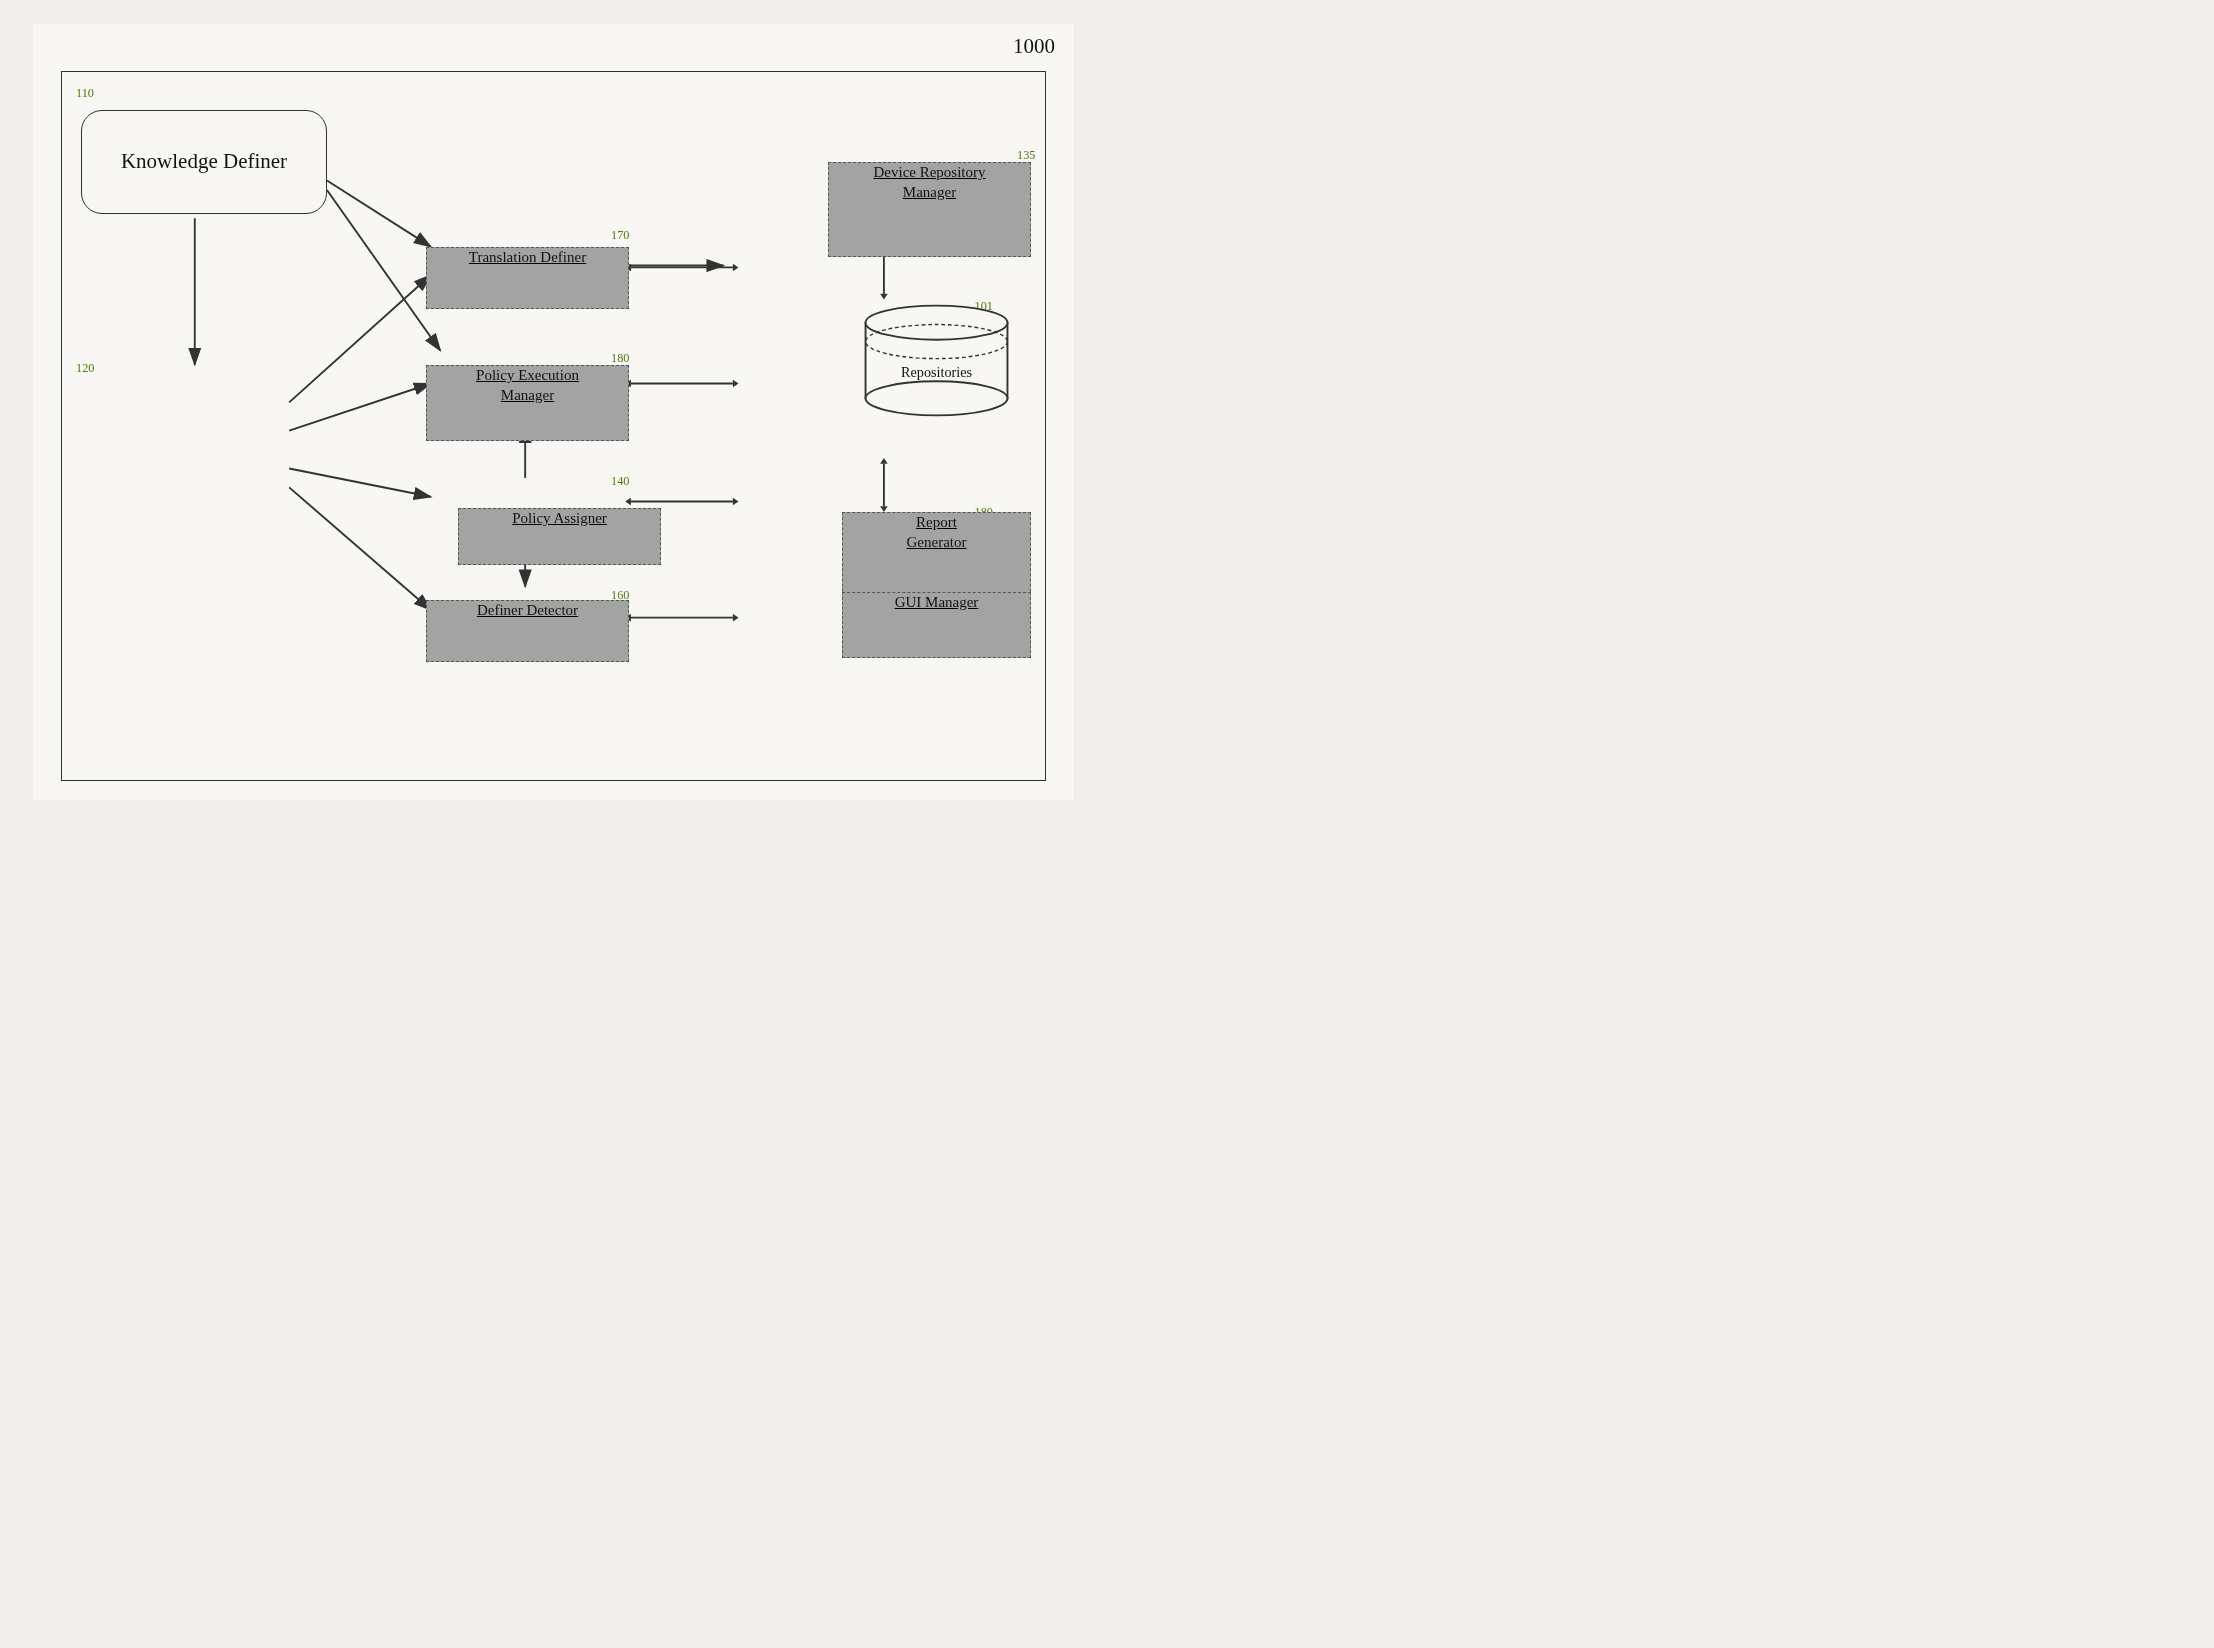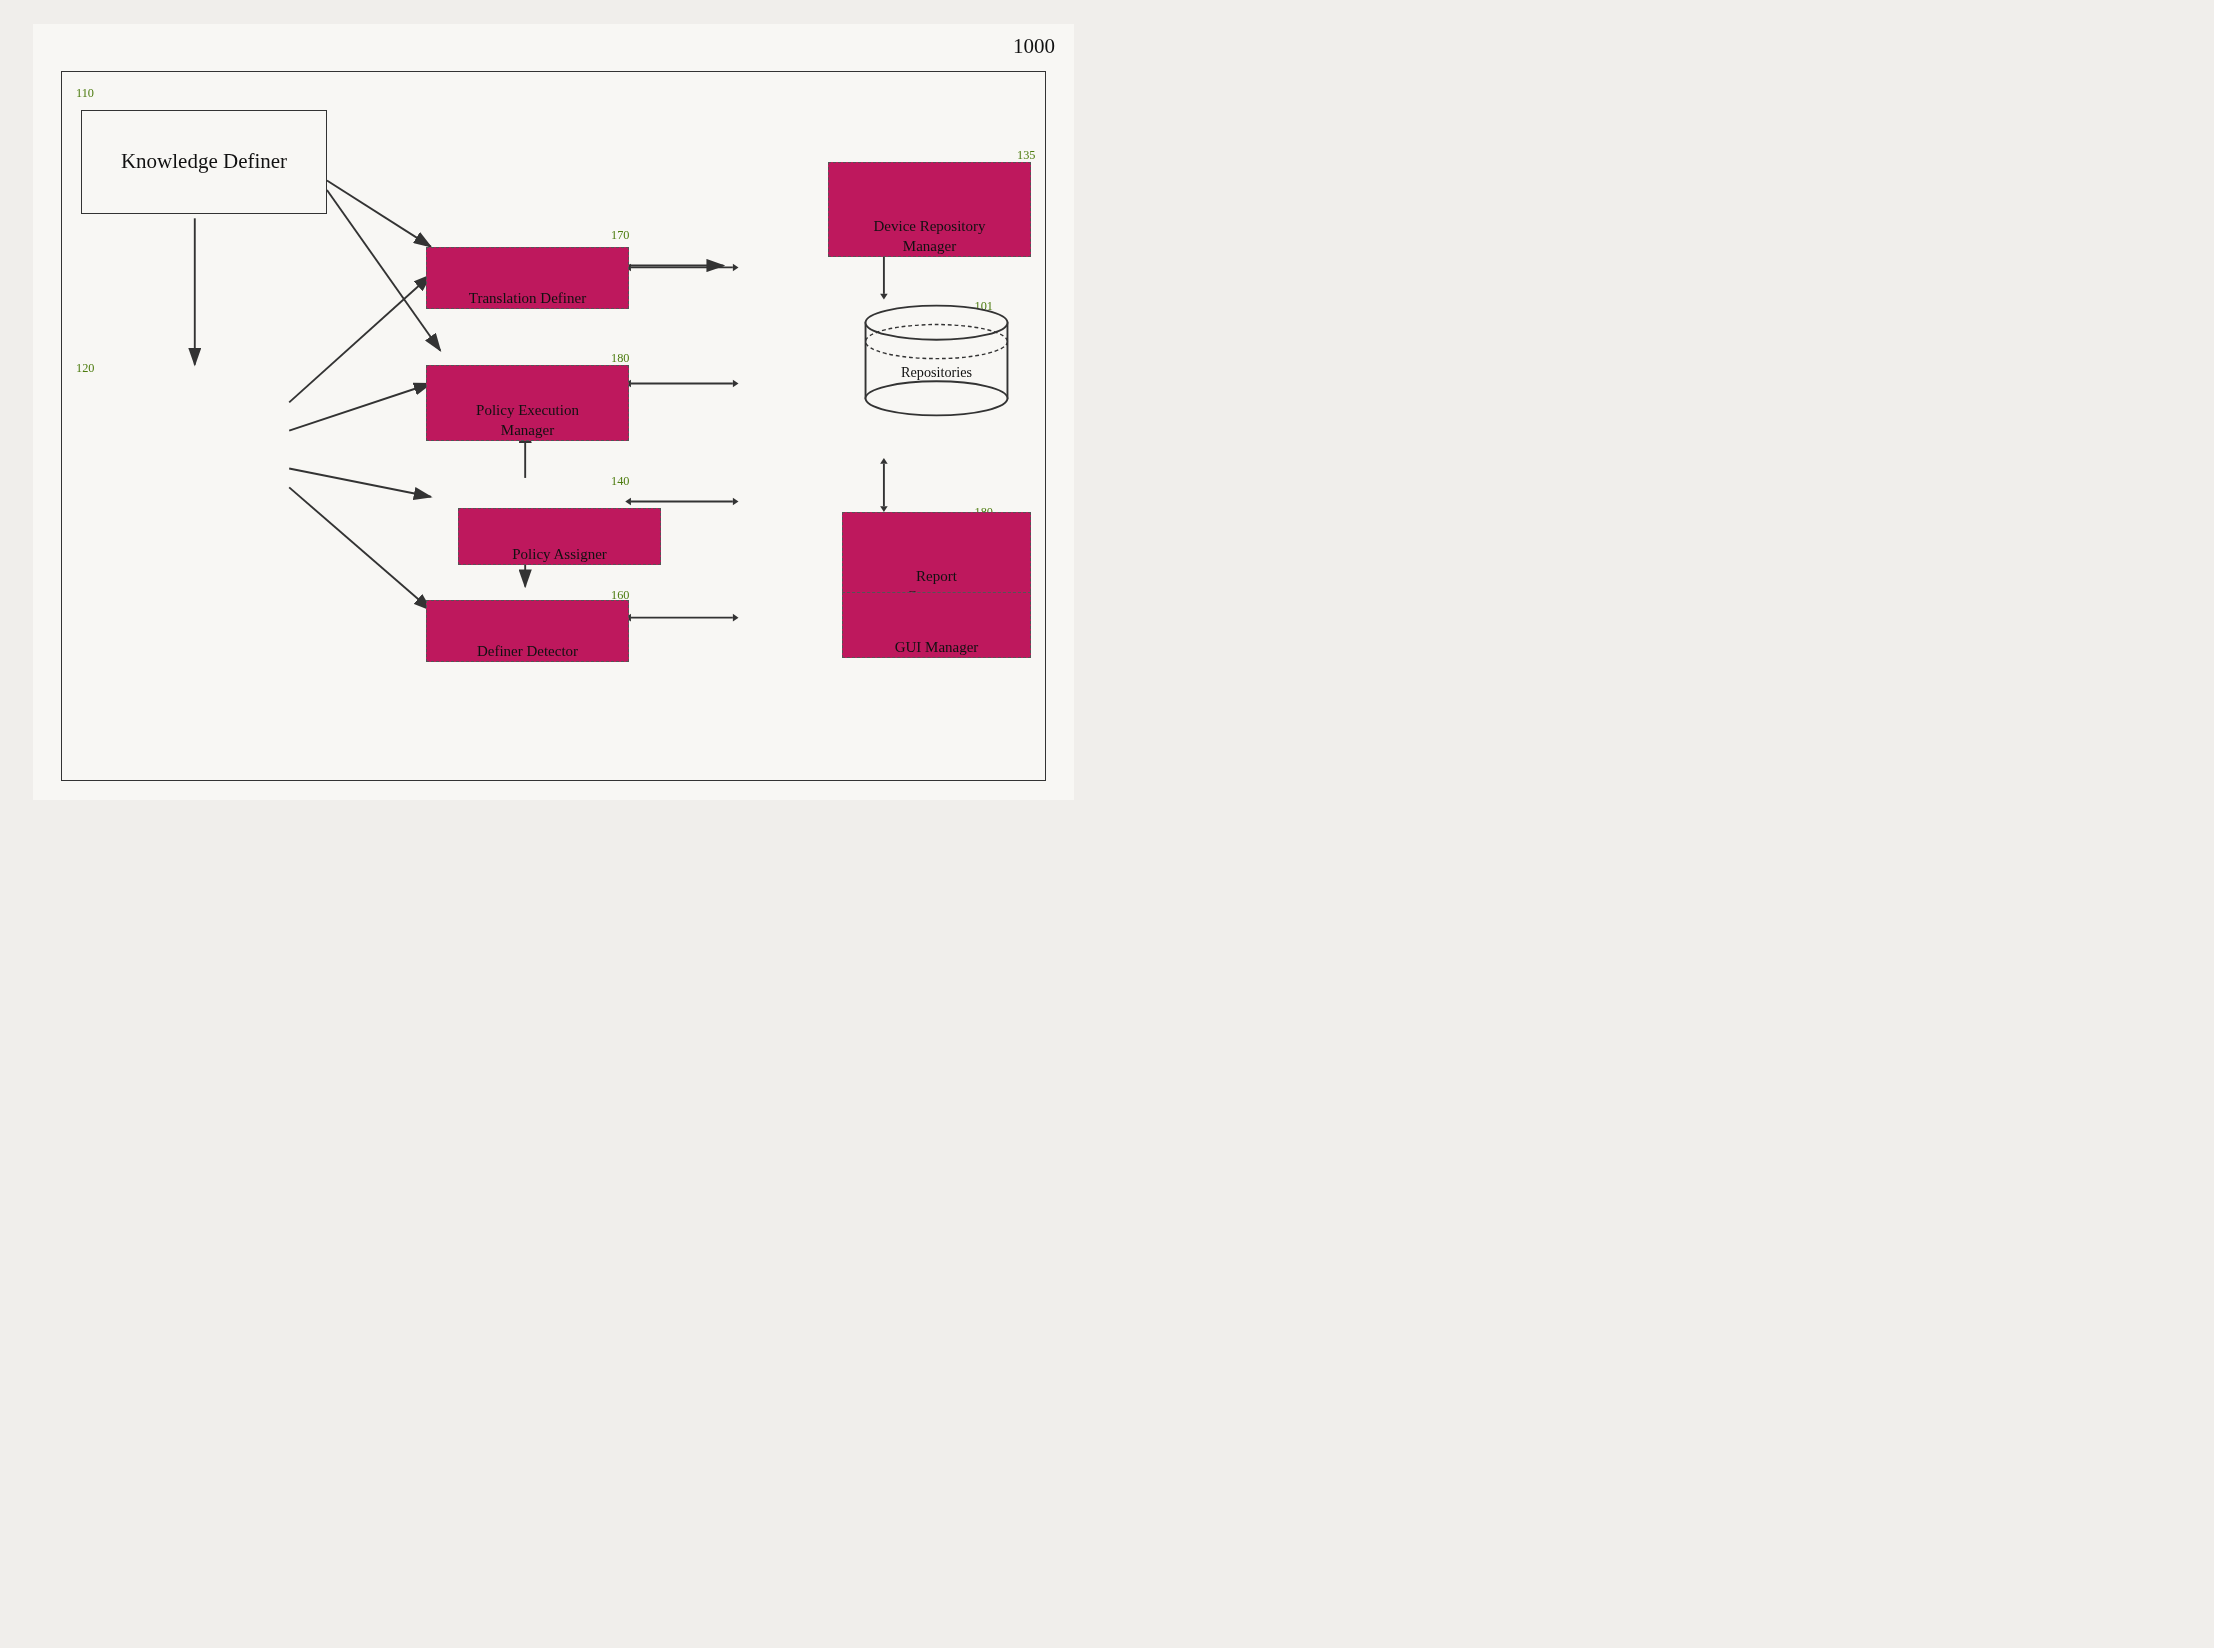--- a/index.html
+++ b/index.html
@@ -49,25 +49,26 @@
       background: #f8f7f4;
       display: flex;
       align-items: center;
       justify-content: center;
       text-align: center;
     }
     
     .dashed-box {
       position: absolute;
       border: 1.9px dashed #555;
-      background: #be185d;
+      background: #a3a3a3;
       display: flex;
-      align-items: flex-end;
+      align-items: flex-start;
       justify-content: center;
       text-align: center;
+      text-decoration: underline;
     }
     .box-label {
       font-size: 15px;
       color: #111;
       line-height: 1.3;
     }
     .box-label-lg {
       font-size: 21px;
       color: #111;
       line-height: 1.3;
@@ -153,21 +154,21 @@
       <line x1="870" y1="415" x2="870" y2="460" stroke="#333" stroke-width="2"></line>
       <polygon points="866,415 870,409 874,415" fill="#333"></polygon>
       <polygon points="866,460 870,466 874,460" fill="#333"></polygon>
 
     </svg>
 
     <div class="ref-label" style="top:14px; left:14px;">
       <span>110</span>
     </div>
 
-    <div class="solid-box" style="top:38px; left:19px; width:246px; height:104px;">
+    <div class="solid-box" style="top:38px; left:19px; width:246px; height:104px;border-radius:21px;">
       <span class="box-label-lg">Knowledge Definer</span>
     </div>
 
     <div class="ref-label" style="top:289px; left:14px;">
       <span>120</span>
     </div>
 
 
     <div class="ref-label" style="top:156px; left:549px;">
       <span>170</span>

